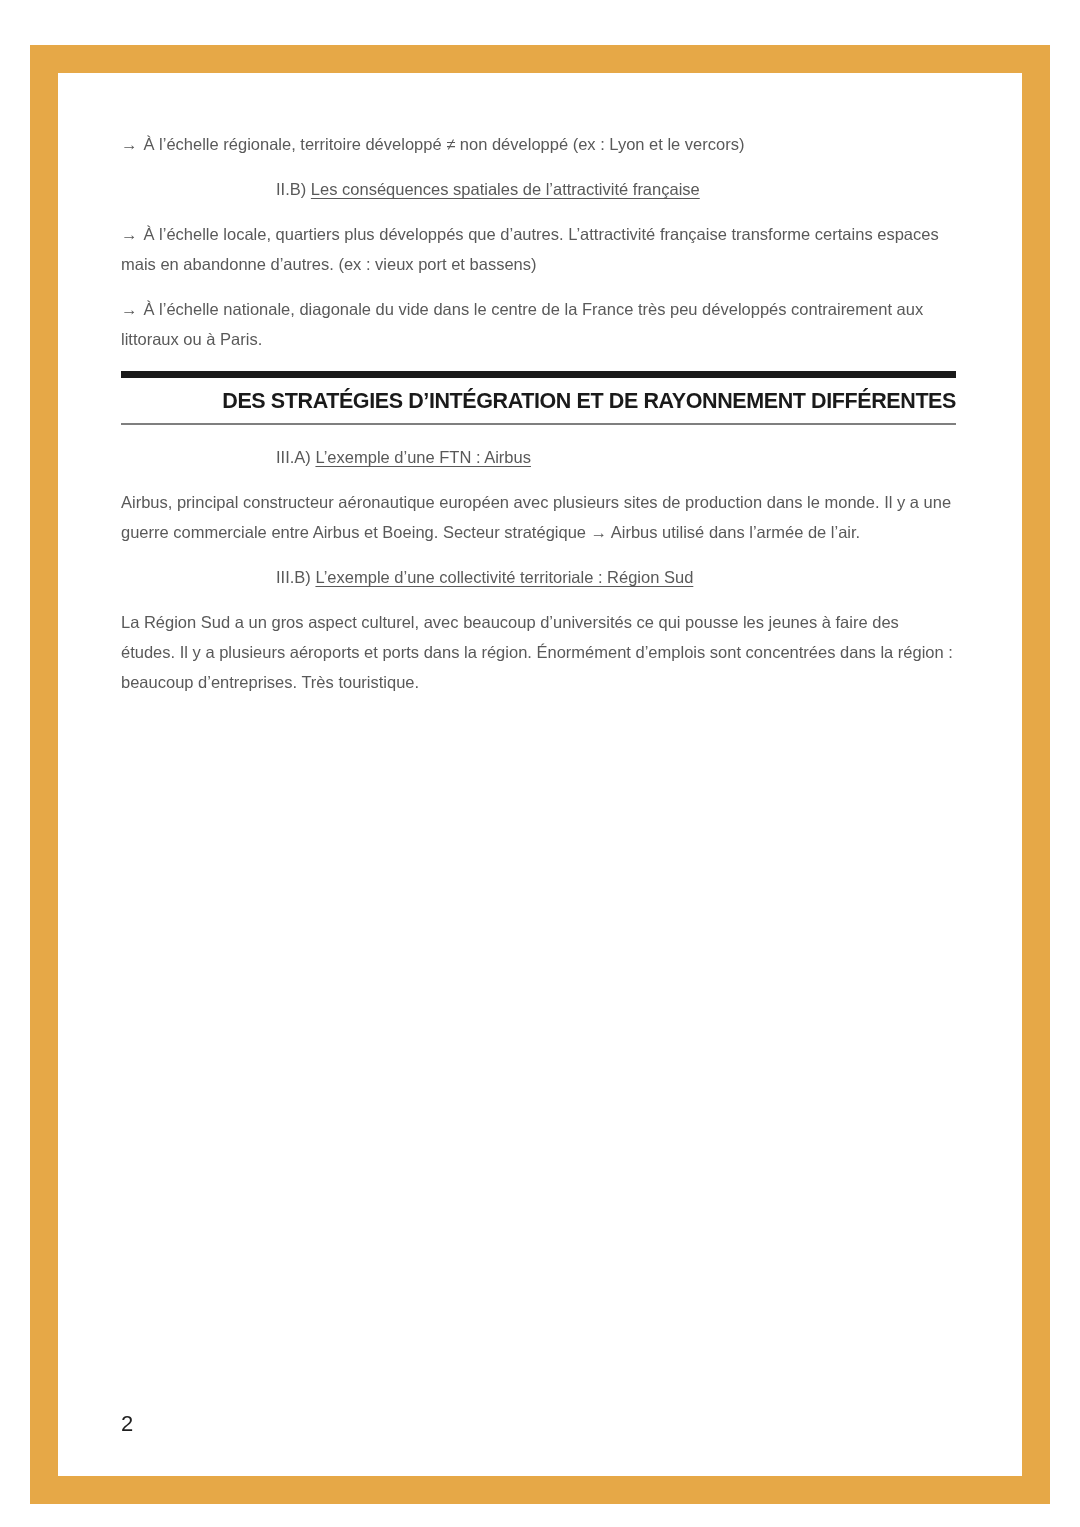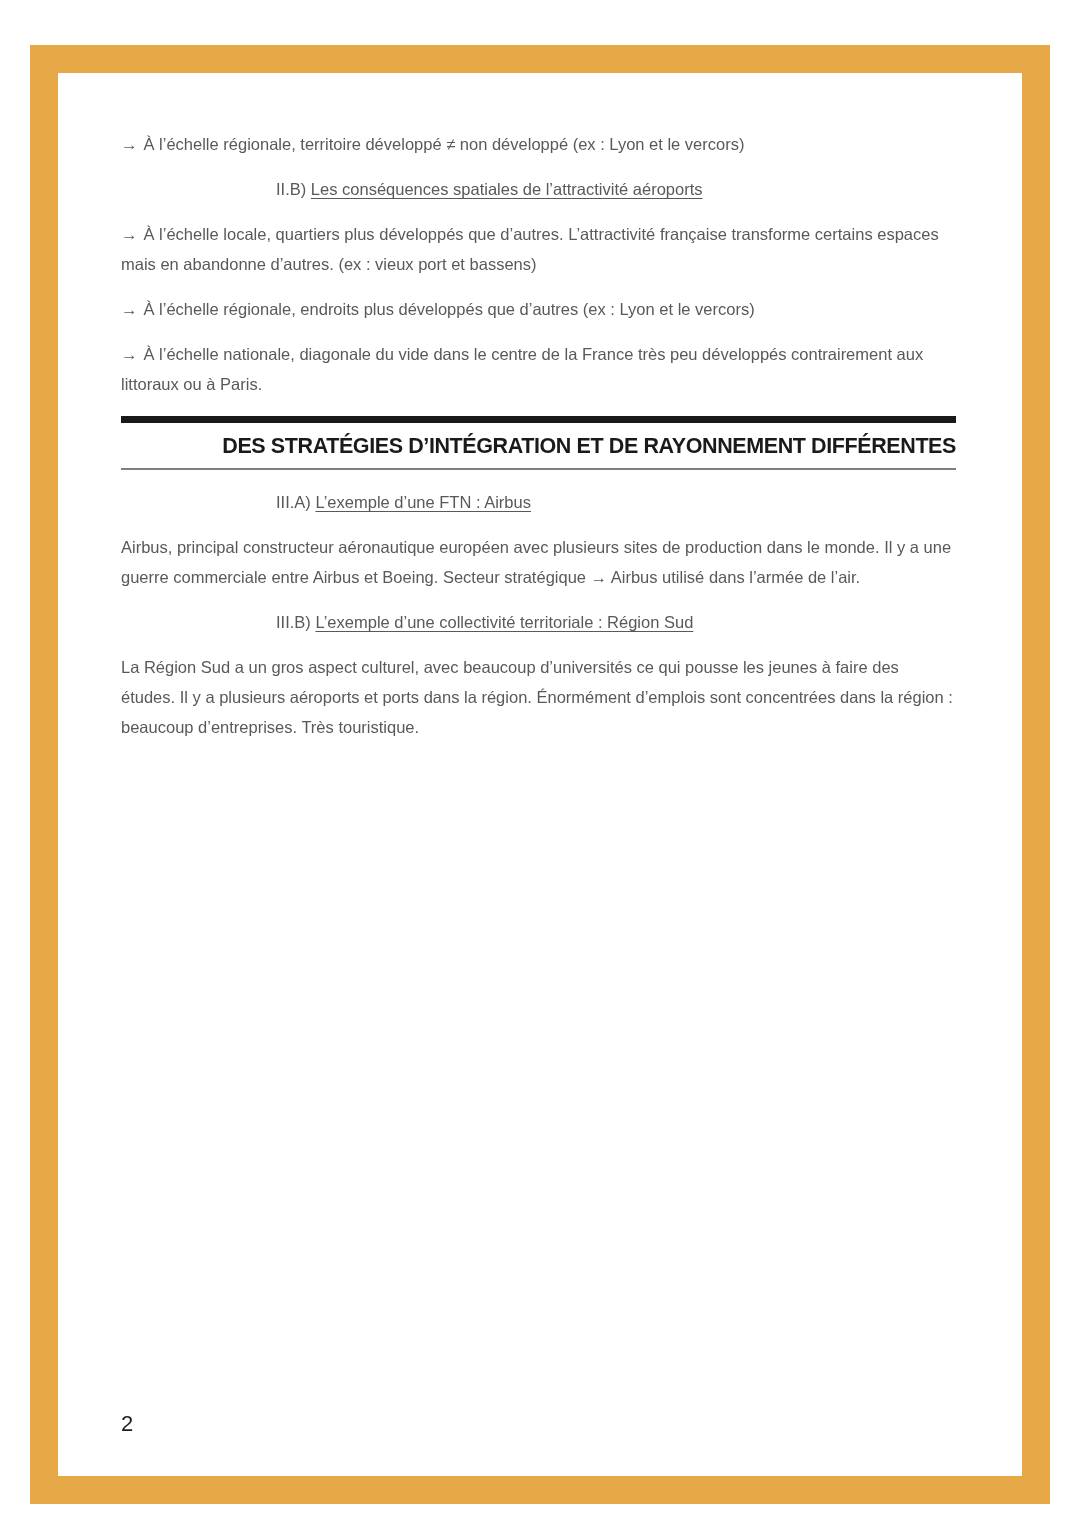--- a/index.html
+++ b/index.html
@@ -60,25 +60,24 @@
 </style>
 </head>
 <body>
 
 <div class="sheet">
   <div class="frame">
     <div class="content">
 
       <p class="para"><span class="arrow">→</span><span>À l’échelle régionale, territoire développé ≠ non développé (ex : Lyon et le vercors)</span></p>
 
-      <p class="section-head"><span class="label">II.B)</span> <span class="title">Les conséquences spatiales de l’attractivité aéroports</span></p>
+      <p class="section-head"><span class="label">II.B)</span> <span class="title">Les conséquences spatiales de l’attractivité française</span></p>
 
       <p class="para"><span class="arrow">→</span><span>À l’échelle locale, quartiers plus développés que d’autres. L’attractivité française transforme certains espaces mais en abandonne d’autres. (ex : vieux port et bassens)</span></p>
 
-      <p class="para"><span class="arrow">→</span><span>À l’échelle régionale, endroits plus développés que d’autres (ex : Lyon et le vercors)</span></p>
 
       <p class="para"><span class="arrow">→</span><span>À l’échelle nationale, diagonale du vide dans le centre de la France très peu développés contrairement aux littoraux ou à Paris.</span></p>
 
       <div class="chapter">
         <div class="chapter-bar"></div>
         <div class="chapter-title">
           <div>DES STRATÉGIES D’INTÉGRATION ET DE RAYONNEMENT DIFFÉRENTES</div>
         </div>
         <div class="chapter-rule"></div>
       </div>

